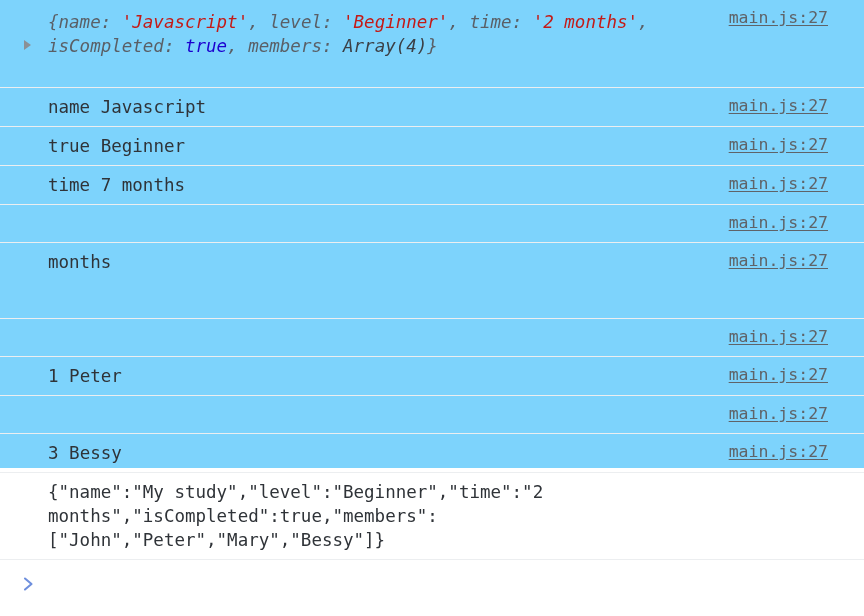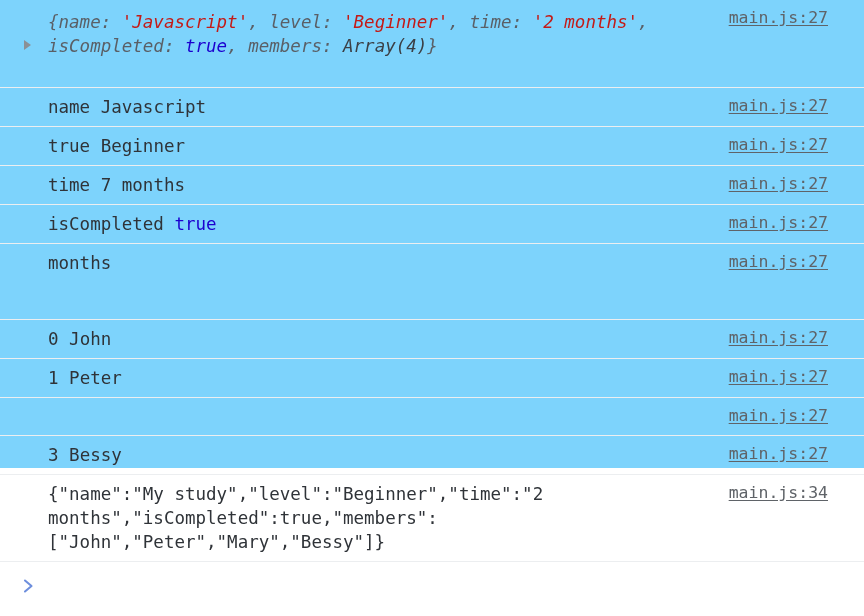--- a/index.html
+++ b/index.html
@@ -174,37 +174,31 @@
   </div>
 
   <div class="row">
     <div class="row-inner">
       <div class="line kv"><span class="key">time</span> <span class="val">7 months</span></div>
     </div>
     <a class="src">main.js:27</a>
   </div>
 
   <div class="row">
-    <div class="row-inner">
-      <div class="line kv"><span class="key">isCompleted</span> <span class="bool">true</span></div>
-    </div>
     <a class="src">main.js:27</a>
   </div>
 
   <div class="row row-members">
     <div class="row-inner">
       <div class="line kv">months</div>
     </div>
     <a class="src">main.js:27</a>
   </div>
 
   <div class="row">
-    <div class="row-inner">
-      <div class="line kv"><span class="key">0</span> <span class="val">John</span></div>
-    </div>
     <a class="src">main.js:27</a>
   </div>
 
   <div class="row">
     <div class="row-inner">
       <div class="line kv"><span class="key">1</span> <span class="val">Peter</span></div>
     </div>
     <a class="src">main.js:27</a>
   </div>
 
@@ -216,21 +210,20 @@
     <div class="row-inner">
       <div class="line kv"><span class="key">3</span> <span class="val">Bessy</span></div>
     </div>
     <a class="src">main.js:27</a>
   </div>
 
   <div class="row row-json">
     <div class="row-inner">
       <div class="line jsonstr">{"name":"My study","level":"Beginner","time":"2 months","isCompleted":true,"members":["John","Peter","Mary","Bessy"]}</div>
     </div>
-    <a class="src">main.js:34</a>
   </div>
 
   <div class="prompt-row">
     <span class="prompt-chevron">
       <svg width="18" height="18" viewBox="0 0 18 18" aria-hidden="true">
         <polyline points="5,3.5 11.5,9 5,14.5" fill="none" stroke="#6e8fdd" stroke-width="2.1" stroke-linecap="round" stroke-linejoin="round"></polyline>
       </svg>
     </span>
     <input class="prompt-input" type="text" value="" placeholder="" style="">
   </div>

